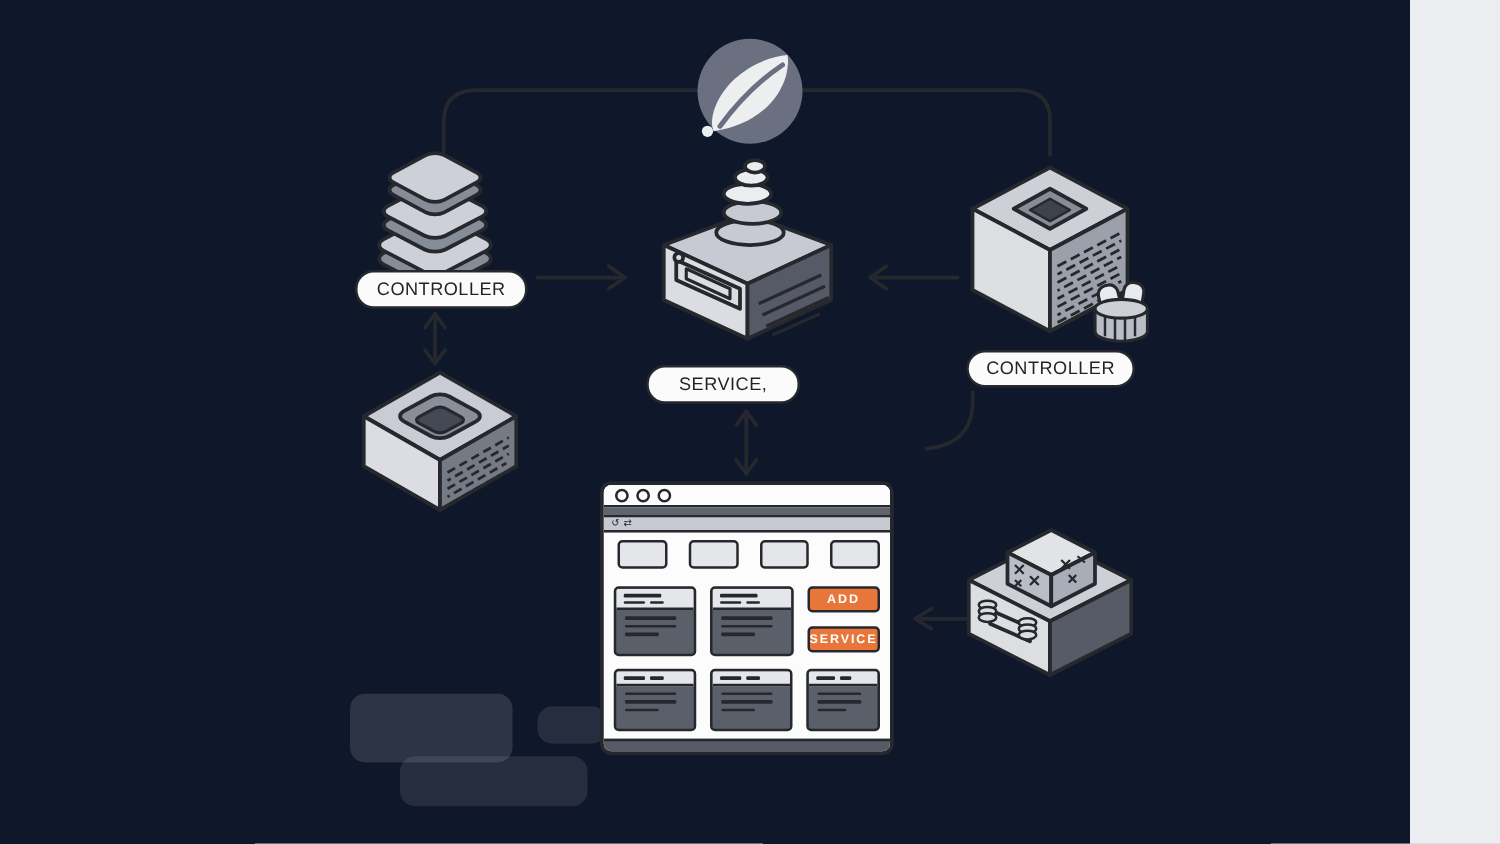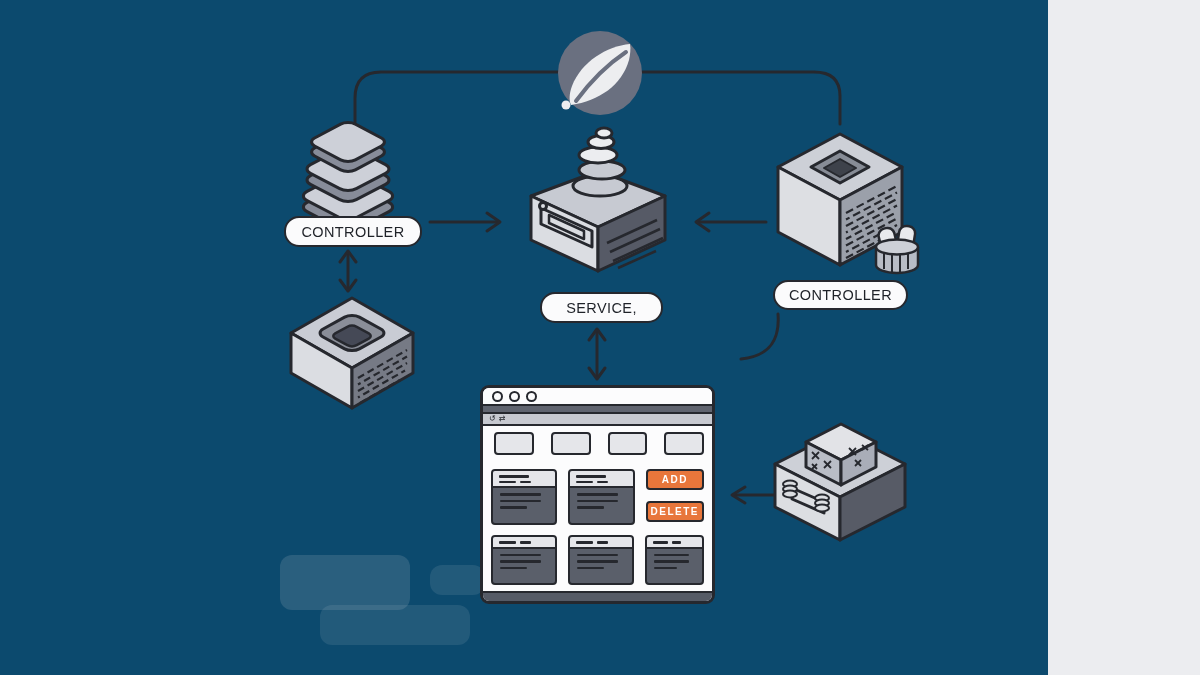--- a/index.html
+++ b/index.html
@@ -1,23 +1,23 @@
 <!DOCTYPE html>
 <html><head>
 <meta charset="utf-8">
 <style>
   html,body{margin:0;padding:0;background:#ECEDF0;}
-  #stage{position:relative;width:1048px;height:675px;background:#0c4a6e;overflow:hidden;
+  #stage{position:relative;width:1128px;height:675px;background:#0f172a;overflow:hidden;
          font-family:"Liberation Sans",sans-serif;}
   #art{position:absolute;left:0;top:0;}
   .pill{position:absolute;display:flex;align-items:center;justify-content:center;
         background:#FBFBFC;border:2.5px solid #26282E;border-radius:15px;
         font-size:14.5px;font-weight:500;letter-spacing:.4px;color:#1F2228;z-index:3;}
   .pill-controller{left:284px;top:216px;width:134px;height:27px;}
-  .pill-service{left:540px;top:292px;width:119px;height:27px;}
+  .pill-service{left:517px;top:292px;width:119px;height:27px;}
   .pill-repository{left:773px;top:280px;width:131px;height:26px;}
   
   .browser{position:absolute;left:480px;top:385px;width:235px;height:219px;
            background:#FCFCFD;border:3px solid #26282E;border-radius:9px;
            box-sizing:border-box;overflow:hidden;z-index:3;}
   .titlebar{height:13px;display:flex;align-items:center;gap:6px;padding:2px 0 1px 9px;
             border-bottom:2.5px solid #26282E;background:#FCFCFD;}
   .winbtn{width:7px;height:7px;border:2px solid #26282E;border-radius:50%;background:#FCFCFD;}
   .strip-dark{height:6px;background:#60646F;border-bottom:2px solid #26282E;}
   .strip-light{height:10px;background:#C7C9D0;border-bottom:2.5px solid #26282E;
@@ -281,21 +281,21 @@
             <div class="dash" style="width:85%"></div>
             <div class="dash" style="width:85%"></div>
             <div class="dash" style="width:55%"></div>
           </div>
         </div>
         <div class="btncol">
           <div class="btn-orange">
             <span>ADD</span>
           </div>
           <div class="btn-orange">
-            <span>DELETE</span>
+            <span>SERVICE</span>
           </div>
         </div>
       </div>
       <div class="row row2">
         <div class="card card-w card-h2">
           <div class="card-top">
             <div class="dashrow">
                 <div class="dash" style="width:34%"></div>
                 <div class="dash" style="width:22%"></div>
               </div>

